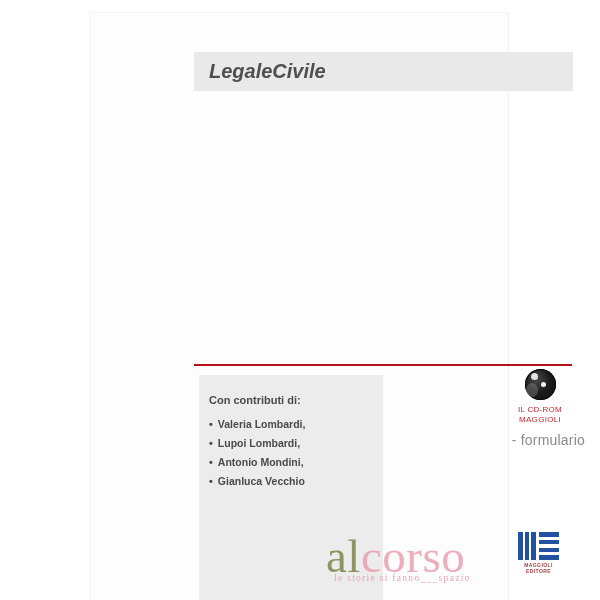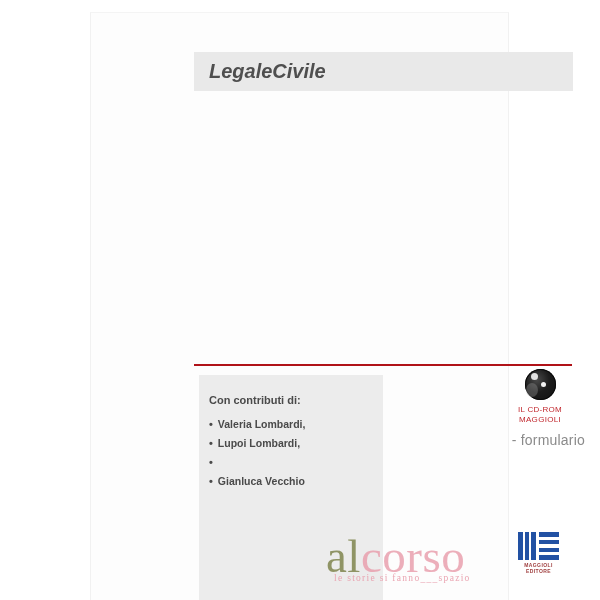--- a/index.html
+++ b/index.html
@@ -146,20 +146,21 @@
         <div class="contrib-item">
           <span class="bullet">•</span>
           <span>Valeria Lombardi,</span>
         </div>
         <div class="contrib-item">
           <span class="bullet">•</span>
           <span>Lupoi Lombardi,</span>
         </div>
         <div class="contrib-item">
           <span class="bullet">•</span>
+          <span>Antonio Mondini,</span>
         </div>
         <div class="contrib-item">
           <span class="bullet">•</span>
           <span>Gianluca Vecchio</span>
         </div>
       </div>
     </div>
 
     <div class="cd-group">
       <div class="cd-disc">

